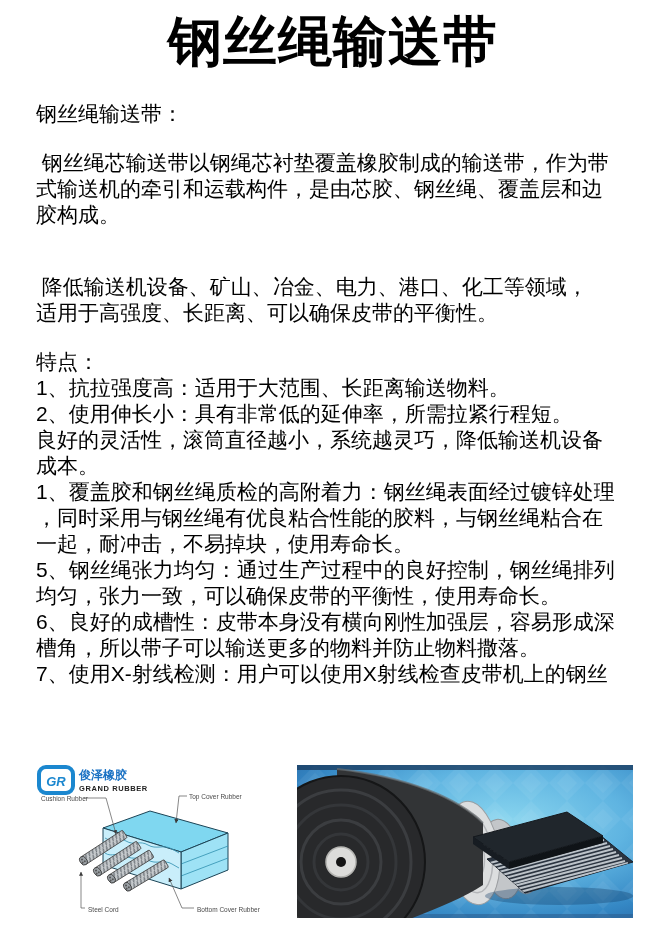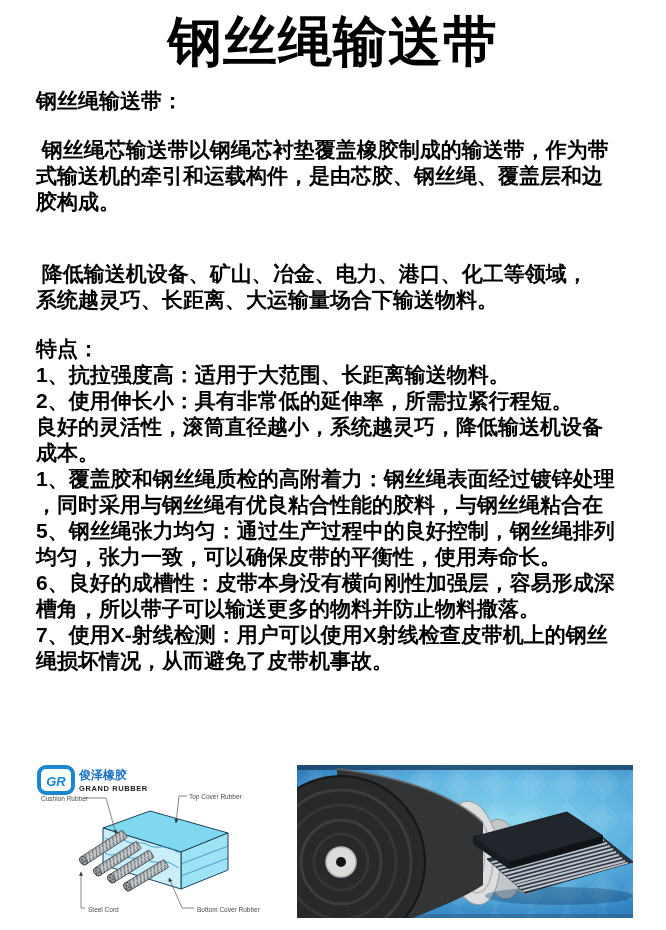--- a/index.html
+++ b/index.html
@@ -4,21 +4,21 @@
 <style>
   html,body { margin:0; padding:0; background:#fff; }
   .page {
     position:relative; width:666px; height:930px; background:#ffffff;
     font-family:"Liberation Sans", sans-serif; color:#000; overflow:hidden;
   }
   .title {
     position:absolute; top:10px; left:0; width:666px; text-align:center;
     font-size:54px; font-weight:700; letter-spacing:1px; line-height:1.15;
   }
-  .body-text { position:absolute; left:36px; top:88px; width:608px;font-weight:bold; }
+  .body-text { position:absolute; left:36px; top:101px; width:608px; }
   .line { font-size:21px; line-height:26px; height:26px; white-space:pre; }
   .line.blank { height:23px; }
   .fig-diagram { position:absolute; left:36px; top:765px; width:254px; height:160px; }
   .fig-photo   { position:absolute; left:297px; top:765px; width:336px; height:153px; }
   svg { display:block; }
   .dlabel { font-size:6.5px; fill:#4a4a4a; font-family:"Liberation Sans",sans-serif; }
   .leader { fill:none; stroke:#555; stroke-width:0.7; }
 </style>
 </head>
 <body>
@@ -29,35 +29,35 @@
 
   <div class="body-text">
       <div class="line">钢丝绳输送带：</div>
       <div class="line blank">&nbsp;</div>
       <div class="line"> 钢丝绳芯输送带以钢绳芯衬垫覆盖橡胶制成的输送带，作为带</div>
       <div class="line">式输送机的牵引和运载构件，是由芯胶、钢丝绳、覆盖层和边</div>
       <div class="line">胶构成。</div>
       <div class="line blank">&nbsp;</div>
       <div class="line blank">&nbsp;</div>
       <div class="line"> 降低输送机设备、矿山、冶金、电力、港口、化工等领域，</div>
-      <div class="line">系统越灵巧、长距离、大运输量场合下输送物料。</div>
+      <div class="line">适用于高强度、长距离、可以确保皮带的平衡性。</div>
       <div class="line blank">&nbsp;</div>
       <div class="line">特点：</div>
       <div class="line">1、抗拉强度高：适用于大范围、长距离输送物料。</div>
       <div class="line">2、使用伸长小：具有非常低的延伸率，所需拉紧行程短。</div>
       <div class="line">良好的灵活性，滚筒直径越小，系统越灵巧，降低输送机设备</div>
       <div class="line">成本。</div>
       <div class="line">1、覆盖胶和钢丝绳质检的高附着力：钢丝绳表面经过镀锌处理</div>
       <div class="line">，同时采用与钢丝绳有优良粘合性能的胶料，与钢丝绳粘合在</div>
+      <div class="line">一起，耐冲击，不易掉块，使用寿命长。</div>
       <div class="line">5、钢丝绳张力均匀：通过生产过程中的良好控制，钢丝绳排列</div>
       <div class="line">均匀，张力一致，可以确保皮带的平衡性，使用寿命长。</div>
       <div class="line">6、良好的成槽性：皮带本身没有横向刚性加强层，容易形成深</div>
       <div class="line">槽角，所以带子可以输送更多的物料并防止物料撒落。</div>
       <div class="line">7、使用X-射线检测：用户可以使用X射线检查皮带机上的钢丝</div>
-      <div class="line">绳损坏情况，从而避免了皮带机事故。</div>
     </div>
 
   <div class="fig-diagram">
     <svg width="254" height="160" viewBox="0 0 254 160">
       <defs>
         <marker id="arw" markerWidth="7" markerHeight="7" refX="5.5" refY="3" orient="auto">
           <path d="M0,0 L6,3 L0,6 Z" fill="#3a3a3a"></path>
         </marker>
         <pattern id="cordhatch" width="4" height="9" patternUnits="userSpaceOnUse">
           <rect width="4" height="9" fill="#c6cacd"></rect>

